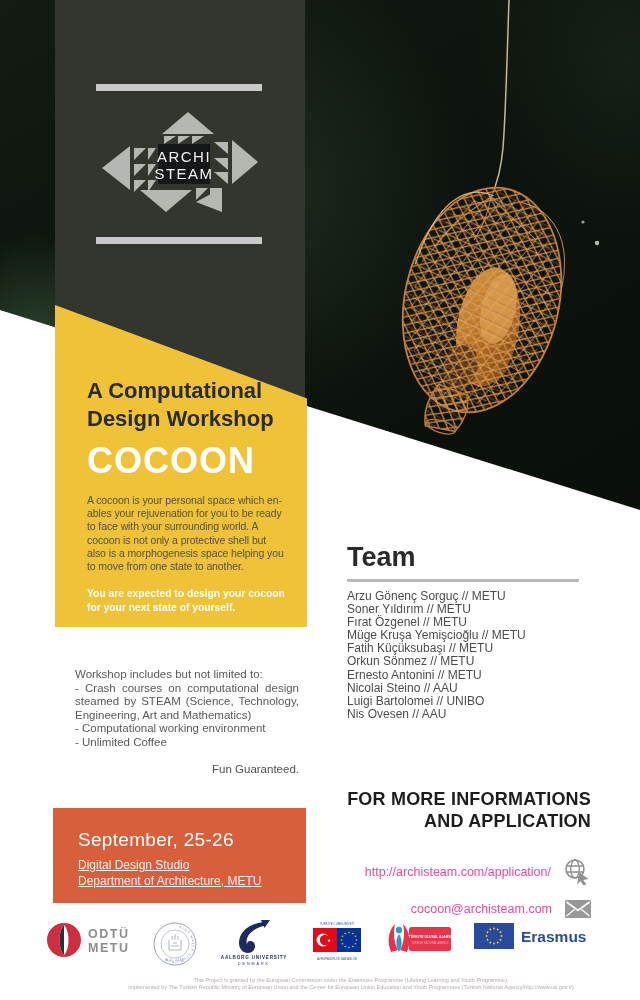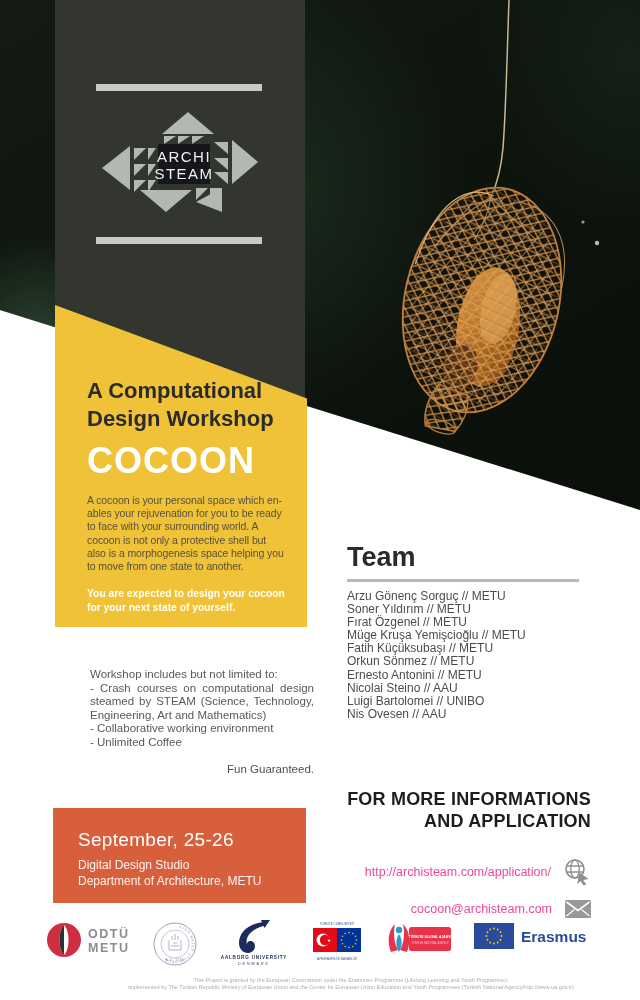--- a/index.html
+++ b/index.html
@@ -29,28 +29,28 @@
     position:absolute; left:55px; top:305px; width:252px; height:322px;
     background:#EFC237; clip-path:polygon(0 0, 100% 29%, 100% 100%, 0 100%);
     padding:0 12px 0 32px;
   }
   .kicker { margin-top:72px; font-size:22px; line-height:28px; font-weight:800; color:#2B2B2B; white-space:pre-line; }
   .cocoon-title { margin-top:8px; font-size:36px; line-height:40px; font-weight:800; color:#fff; letter-spacing:1px; }
   .lead { margin-top:13px; width:217px; font-size:10.5px; line-height:13.2px; font-weight:500; color:#56513E; white-space:pre-line; letter-spacing:-0.1px; }
   .highlight { margin-top:14px; width:217px; font-size:10.3px; line-height:13.5px; font-weight:700; color:#fff; white-space:pre-line; }
 
   
-  .workshop { position:absolute; left:90px; top:668px; width:224px; font-size:11.5px; line-height:13.6px; color:#595959; }
+  .workshop { position:absolute; left:75px; top:668px; width:224px; font-size:11.5px; line-height:13.6px; color:#595959; }
   .workshop .b0 { text-align:justify; }
   .workshop .fun { text-align:right; margin-top:13px; color:#4F4F4F; }
 
   
   .orange { position:absolute; left:53px; top:808px; width:253px; height:95px; background:#D85F3C; padding:21px 0 12px 25px; }
   .date { font-size:19px; line-height:22px; font-weight:500; color:#fff; letter-spacing:.3px; }
-  .venue { margin-top:7px; font-size:12px; line-height:15.5px; color:rgba(255,255,255,.93); white-space:pre-line; }
+  .venue { margin-top:7px; font-size:12px; line-height:15.5px; color:rgba(255,255,255,.93); white-space:pre-line;text-decoration:underline; }
 
   
   .team { position:absolute; left:347px; top:542px; width:232px; }
   .team h2 { font-size:27px; line-height:30px; font-weight:800; color:#2A2A2A; }
   .rule { height:3px; background:#B9B9B9; margin-top:7px; }
   .team ul { list-style:none; margin-top:8px; font-size:12px; line-height:13.1px; color:#4C4C4C; }
 
   
   .info { position:absolute; right:49px; top:788px; width:330px; text-align:right; }
   .info h3 { font-size:18px; line-height:22px; font-weight:800; color:#1D1D1D; letter-spacing:.2px; white-space:pre-line; }
@@ -148,21 +148,21 @@
 cocoon is not only a protective shell but
 also is a morphogenesis space helping you
 to move from one state to another.</div>
     <div class="highlight">You are expected to design your cocoon
 for your next state of yourself.</div>
   </div>
 
   <div class="workshop">
     <p>Workshop includes but not limited to:</p>
     <p class="b0">-  Crash courses on computational design steamed by STEAM (Science, Technology, Engineering, Art and Mathematics)</p>
-    <p>-  Collaborative working environment</p>
+    <p>-  Computational working environment</p>
     <p>-  Unlimited Coffee</p>
     <p class="fun">Fun Guaranteed.</p>
   </div>
 
   <div class="orange">
     <div class="date">September, 25-26</div>
     <div class="venue">Digital Design Studio
 Department of Architecture, METU</div>
   </div>
 

